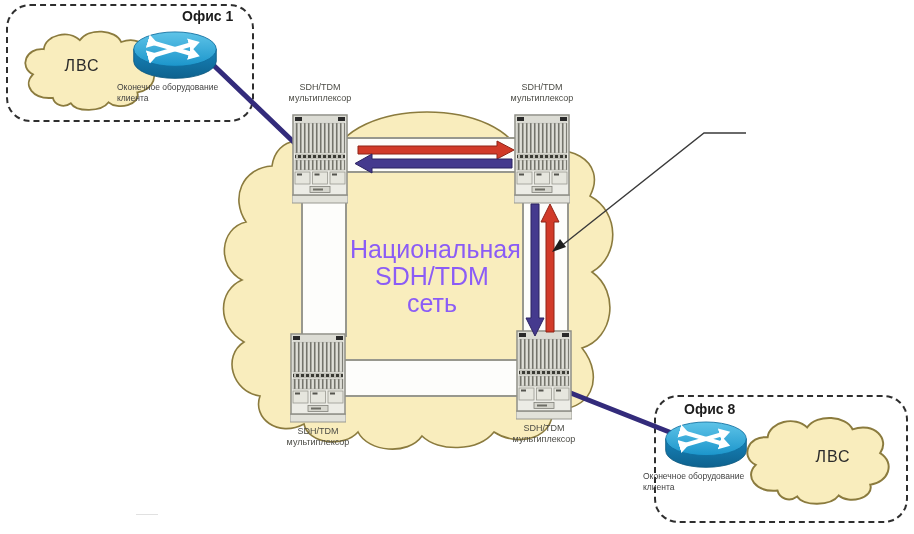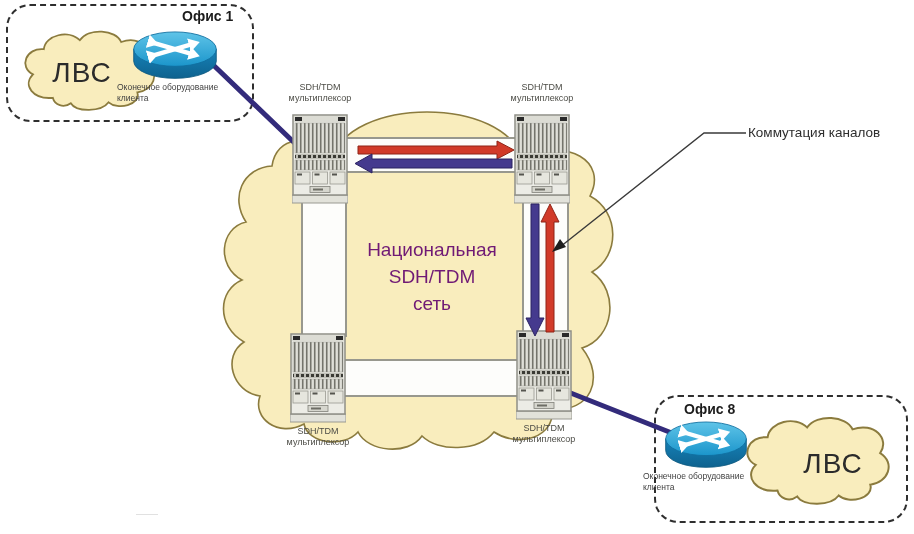--- a/index.html
+++ b/index.html
@@ -2,24 +2,24 @@
 <html><head>
 <meta charset="utf-8">
 <style>
   html,body{margin:0;padding:0;background:#fff;}
   #stage{position:relative;width:914px;height:534px;background:#ffffff;overflow:hidden;
          font-family:"Liberation Sans","DejaVu Sans",sans-serif;}
   #diagram-svg{position:absolute;left:0;top:0;z-index:2;}
   .office-box{position:absolute;border:2px dashed #2e2e2e;border-radius:24px;z-index:1;background:#fff;}
   .lbl{position:absolute;z-index:3;color:#2e2e2e;}
   .office-title{font-size:14px;font-weight:bold;color:#1c1c1c;white-space:nowrap;}
-  .lan-label{font-size:28px;color:#2b2b2b;text-align:center;letter-spacing:1px;}
+  .lan-label{font-size:16px;color:#2b2b2b;text-align:center;letter-spacing:1px;}
   .equip-label{font-size:8.5px;line-height:11px;color:#3f3f3f;text-align:left;}
   .mux-label{font-size:9px;line-height:11px;color:#4c4c46;text-align:center;width:120px;}
-  .net-label{font-size:19px;line-height:27px;color:#701a75;text-align:center;width:164px;}
+  .net-label{font-size:25px;line-height:27px;color:#8b5cf6;text-align:center;width:164px;}
   .annotation-label{font-size:13.5px;color:#2e2e2e;white-space:nowrap;}
   .faint{position:absolute;background:#c9c9c9;opacity:.55;z-index:1;}
 </style>
 </head>
 <body>
 
 <div id="stage">
 
   <div class="office-box" style="left:6px;top:4px;width:244px;height:114px;"></div>
   <div class="office-box" style="left:654px;top:395px;width:250px;height:124px;"></div>
@@ -143,14 +143,13 @@
     <span>SDH/TDM</span><br>
     <span>мультиплексор</span>
   </div>
 
   <div class="lbl net-label" style="left:350px;top:236px;">
     <span>Национальная</span><br>
     <span>SDH/TDM</span><br>
     <span>сеть</span>
   </div>
 
-  <div class="lbl annotation-label" style="left:748px;top:125px;">Коммутация каналов</div>
 </div>
 
 </body></html>

